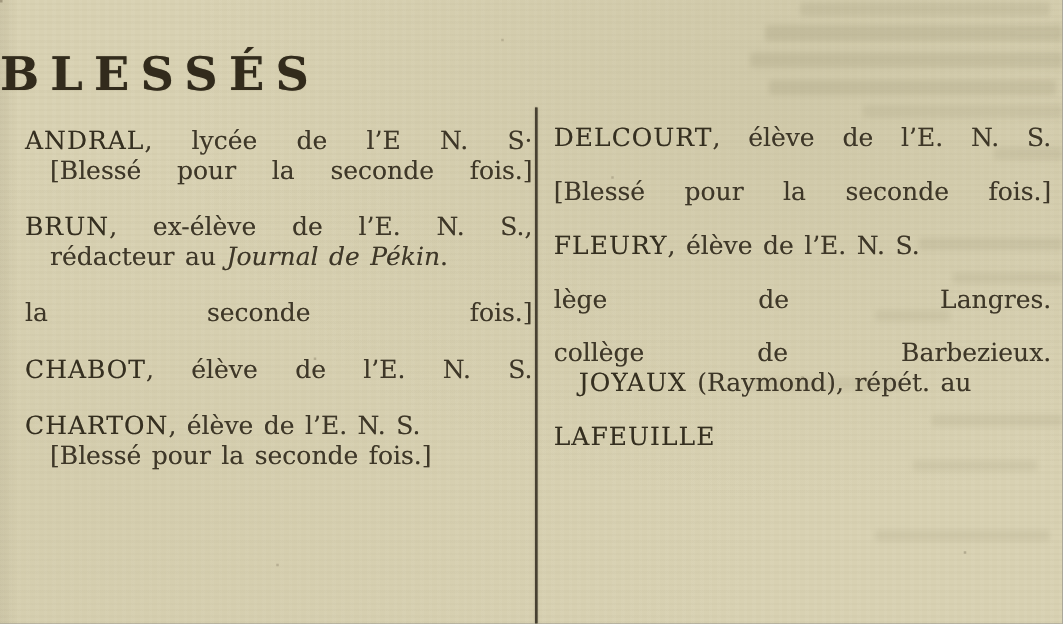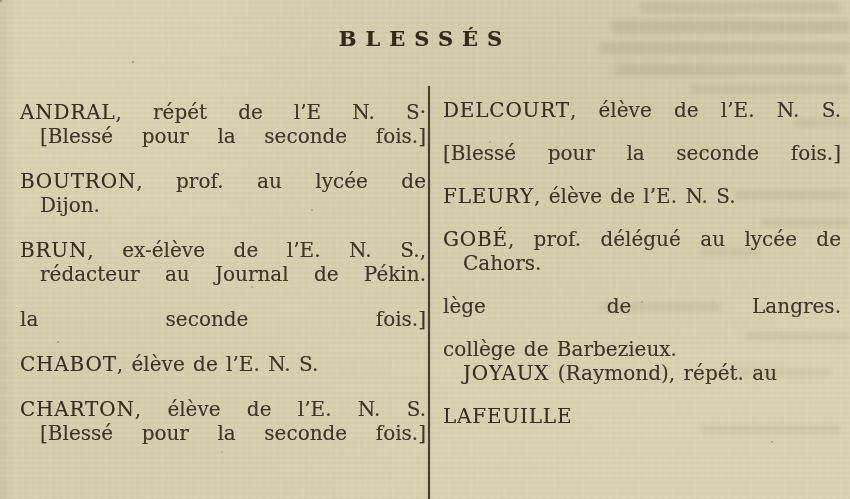--- a/index.html
+++ b/index.html
@@ -12,22 +12,22 @@
       radial-gradient(ellipse at 75% 15%, rgba(187,180,146,0.30), transparent 55%),
       radial-gradient(ellipse at 10% 80%, rgba(200,193,160,0.25), transparent 50%),
       linear-gradient(90deg, rgba(95,85,58,0.10), transparent 14px),
       repeating-linear-gradient(0deg, rgba(120,110,80,0.035) 0 2px, transparent 2px 5px),
       repeating-linear-gradient(90deg, rgba(255,255,245,0.04) 0 3px, transparent 3px 7px);
     font-family:"DejaVu Serif","Liberation Serif",serif;
     color:#3e3728;
   }
   .title{
     position:absolute;left:0;top:12px;width:100%;
-    text-align:center;
-    font-size:21px;font-weight:bold;
+    text-align:left;
+    font-size:37px;font-weight:bold;
     letter-spacing:9px;
     color:#322b1c;
     text-shadow:0 0 0.6px rgba(50,43,28,0.55);
   }
   .divider{
     position:absolute;left:428px;top:86px;width:2px;height:413px;
     background:#474031;
     box-shadow:0 0 1px rgba(71,64,49,0.8);
   }
   .col{
@@ -37,21 +37,21 @@
     text-shadow:0 0 0.5px rgba(62,55,40,0.45);
   }
   .col[data-col="left"]{left:20px;width:406px;padding-top:8px;}
   .col[data-col="right"]{left:443px;width:398px;padding-top:6px;}
   .entry{margin:0;}
   .col[data-col="left"]  .entry{margin-bottom:21px;}
   .col[data-col="right"] .entry{margin-bottom:19px;}
   .line{display:block;text-align:justify;}
   .line + .line{margin-left:20px;}
   .seg-bold{font-weight:normal;letter-spacing:0.8px;color:#352f20;}
-  .seg-italic{margin-top:20px;}
+  .seg-italic{font-style:italic;margin-top:20px;}
   
   [data-col="left"]  .entry:nth-child(1) .line:nth-child(1),
   [data-col="left"]  .entry:nth-child(1) .line:nth-child(2),
   [data-col="left"]  .entry:nth-child(2) .line:nth-child(1),
   [data-col="left"]  .entry:nth-child(3) .line:nth-child(1),
   [data-col="left"]  .entry:nth-child(3) .line:nth-child(2),
   [data-col="left"]  .entry:nth-child(4) .line:nth-child(1),
   [data-col="left"]  .entry:nth-child(4) .line:nth-child(2),
   [data-col="left"]  .entry:nth-child(6) .line:nth-child(1),
   [data-col="left"]  .entry:nth-child(6) .line:nth-child(2),
@@ -95,26 +95,22 @@
   <div class="ghost" style="left:730px;top:368px;width:100px;height:9px;opacity:0.11;"></div>
   <div class="ghost" style="left:700px;top:424px;width:140px;height:9px;opacity:0.12;"></div>
   <div class="speckles"></div>
 
   <h1 class="title">BLESSÉS</h1>
 
   <div class="divider"></div>
 
   <div class="col" data-col="left">
       <p class="entry">
-        <span class="line"><span class="seg-bold">ANDRAL</span><span class="seg-plain">, répét de l’E N. S·</span></span>
+        <span class="line"><span class="seg-bold">ANDRAL</span><span class="seg-plain">, lycée de l’E N. S·</span></span>
         <span class="line"><span class="seg-plain">[Blessé pour la seconde fois.]</span></span>
-      </p>
-      <p class="entry">
-        <span class="line"><span class="seg-bold">BOUTRON</span><span class="seg-plain">, prof. au lycée de</span></span>
-        <span class="line"><span class="seg-plain">Dijon.</span></span>
       </p>
       <p class="entry">
         <span class="line"><span class="seg-bold">BRUN</span><span class="seg-plain">, ex-élève de l’E. N. S.,</span></span>
         <span class="line"><span class="seg-plain">rédacteur au </span><span class="seg-italic">Journal de Pékin</span><span class="seg-plain">.</span></span>
       </p>
       <p class="entry">
         <span class="line"><span class="seg-plain">la seconde fois.]</span></span>
       </p>
       <p class="entry">
         <span class="line"><span class="seg-bold">CHABOT</span><span class="seg-plain">, élève de l’E. N. S.</span></span>
@@ -128,24 +124,20 @@
       <p class="entry">
         <span class="line"><span class="seg-bold">DELCOURT</span><span class="seg-plain">, élève de l’E. N. S.</span></span>
       </p>
       <p class="entry">
         <span class="line"><span class="seg-plain">[Blessé pour la seconde fois.]</span></span>
       </p>
       <p class="entry">
         <span class="line"><span class="seg-bold">FLEURY</span><span class="seg-plain">, élève de l’E. N. S.</span></span>
       </p>
       <p class="entry">
-        <span class="line"><span class="seg-bold">GOBÉ</span><span class="seg-plain">, prof. délégué au lycée de</span></span>
-        <span class="line"><span class="seg-plain">Cahors.</span></span>
-      </p>
-      <p class="entry">
         <span class="line"><span class="seg-plain">lège de Langres.</span></span>
       </p>
       <p class="entry">
         <span class="line"><span class="seg-plain">collège de Barbezieux.</span></span>
         <span class="line"><span class="seg-bold">JOYAUX</span><span class="seg-plain"> (Raymond), répét. au</span></span>
       </p>
       <p class="entry">
         <span class="line"><span class="seg-bold">LAFEUILLE</span></span>
       </p>
     </div>

